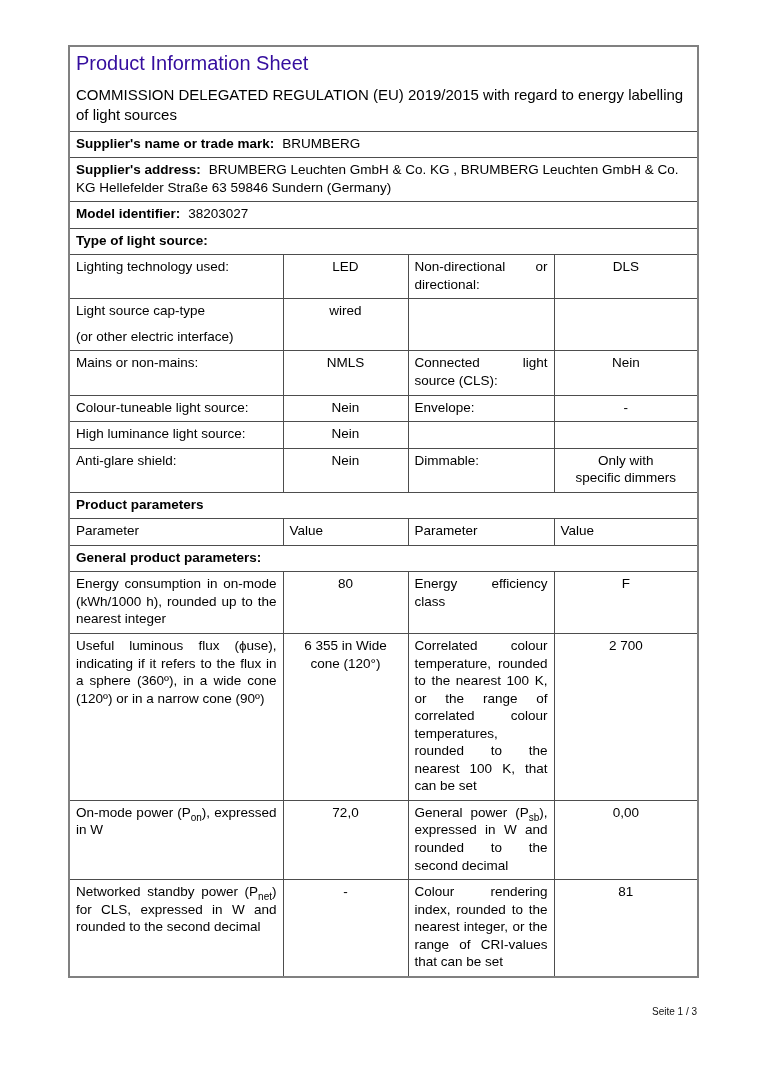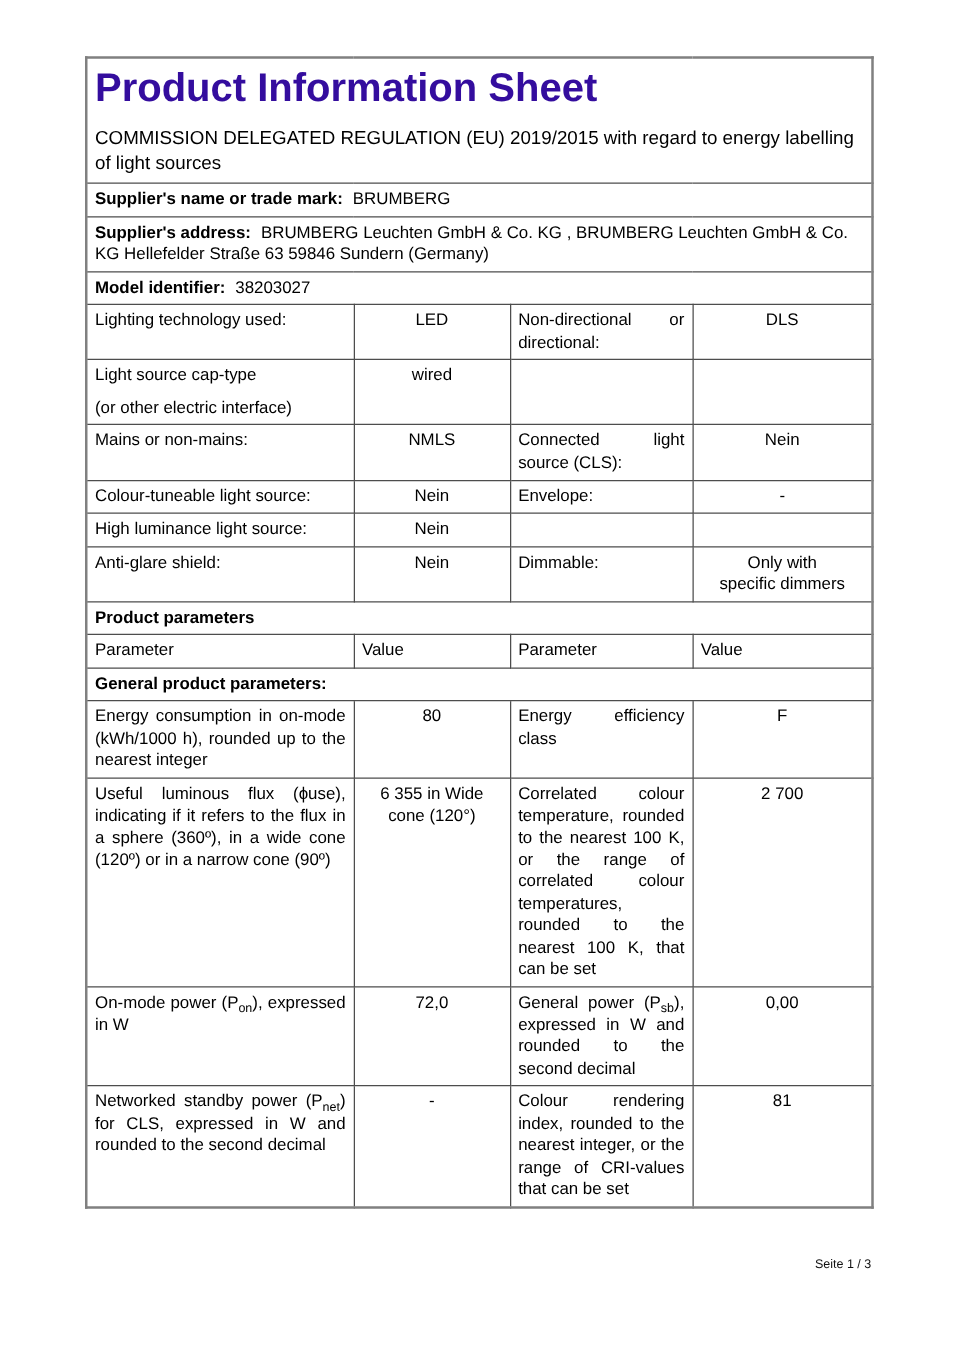--- a/index.html
+++ b/index.html
@@ -24,22 +24,22 @@
     line-height: 1.3;
   }
   table.doc td {
     border: 1px solid #4d4d4d;
     vertical-align: top;
     padding: 3px 6px 5px 6px;
   }
 
   td.header-cell { padding: 5px 8px 10px 8px; }
   .title {
-    font-size: 32px;
-    font-weight: bold;
+    font-size: 20px;
+    font-weight: normal;
     margin: 0 0 9px 0;
     letter-spacing: 0px;
   }
   .subtitle { margin: 0; font-size: 15px; line-height: 1.35; }
 
   .b { font-weight: bold; }
   td.label-row { padding: 6px 8px 8px 8px; }
   .inline-val { margin-left: 8px; }
 
   .just { text-align: justify; }
@@ -88,20 +88,25 @@
         <span class="b">Supplier's address:</span><span class="inline-val">BRUMBERG Leuchten GmbH &amp; Co. KG , BRUMBERG Leuchten GmbH &amp; Co. KG Hellefelder Straße 63 59846 Sundern (Germany)</span>
       </td>
     </tr>
 
     <tr>
       <td colspan="4" class="label-row">
         <span class="b">Model identifier:</span><span class="inline-val">38203027</span>
       </td>
     </tr>
 
+    <tr>
+      <td colspan="4" class="label-row">
+        <span class="b">Type of light source:</span>
+      </td>
+    </tr>
 
     <tr>
       <td>Lighting technology used:</td>
       <td class="val">LED</td>
       <td class="just">Non-directional or directional:</td>
       <td class="val">DLS</td>
     </tr>
     <tr>
       <td>
         <div>Light source cap-type</div>

